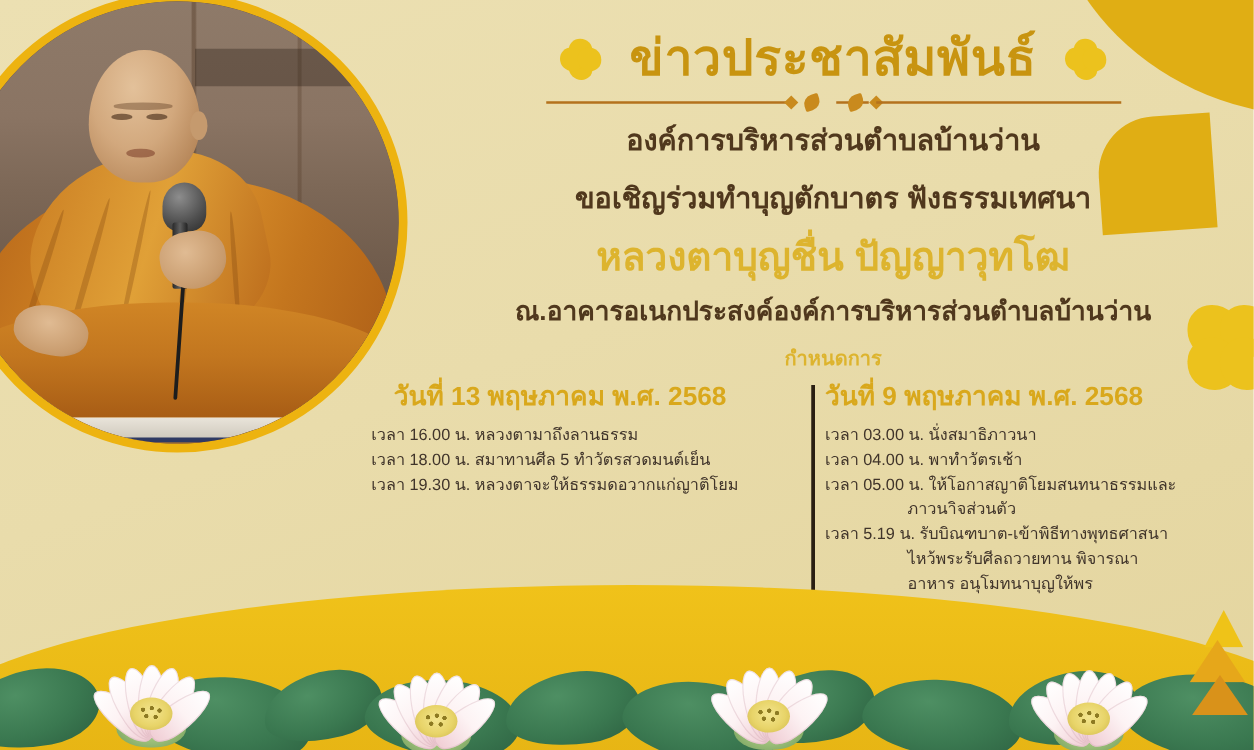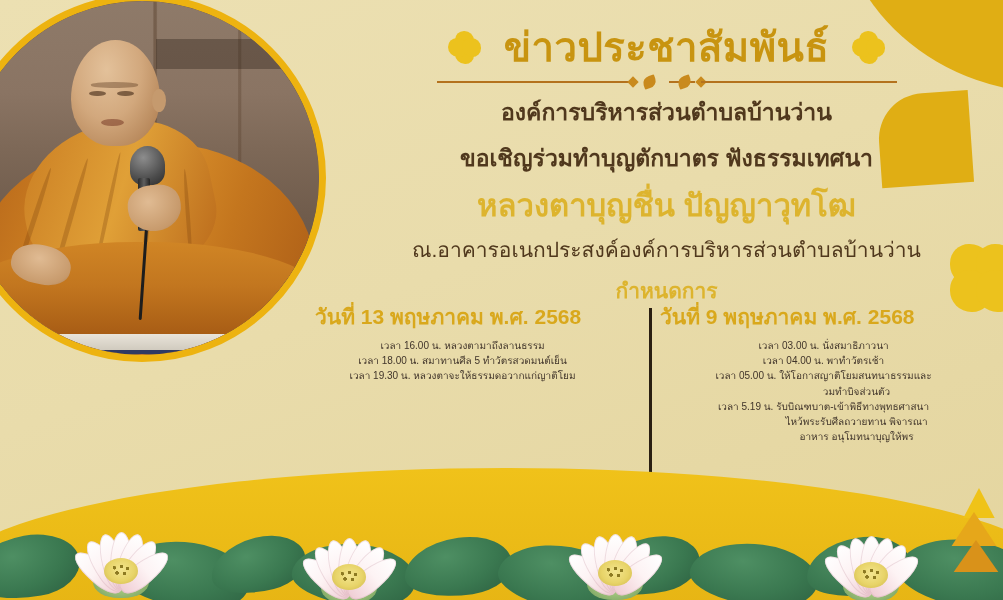--- a/index.html
+++ b/index.html
@@ -308,29 +308,29 @@
     font-size:31px;
     font-weight:bold;
     color:#ddb42e;
     margin-top:11px;
     line-height:1.25;
     white-space:nowrap;
   }
   .line-place{
     text-align:center;
     font-size:21px;
-    font-weight:normal;
+    font-weight:bold;
     color:#50381d;
     margin-top:11px;
     line-height:1.35;
     white-space:nowrap;
   }
   .line-agenda{
     text-align:center;
-    font-size:21px;
+    font-size:16px;
     font-weight:bold;
     color:#ddb42e;
     margin-top:9px;
   }
 
   
   .schedule{
     position:absolute;
     left:0; top:300px;
     width:1003px; height:215px;
@@ -354,25 +354,24 @@
   }
   .col-head{
     font-size:21px;
     font-weight:bold;
     color:#d9a81c;
     margin-bottom:5px;
     white-space:nowrap;
   }
   .col.left .col-head{ padding-left:18px; }
   .sched-item{
-    font-size:10px;
+    font-size:13px;
     color:#40342a;
     line-height:1.52;
     white-space:nowrap;
-    text-align:center;
   }
   .sched-item .cont{
     display:block;
     padding-left:66px;
   }
 
   
   .bottom-band{
     position:absolute;
     left:-60px; bottom:-118px;
@@ -521,21 +520,21 @@
     </div>
 
     <div class="vdivider"></div>
 
     <div class="col right">
       <div class="col-head">วันที่ 9 พฤษภาคม พ.ศ. 2568</div>
       <div class="sched-item">เวลา 03.00 น. นั่งสมาธิภาวนา</div>
       <div class="sched-item">เวลา 04.00 น. พาทำวัตรเช้า</div>
       <div class="sched-item">เวลา 05.00 น. ให้โอกาสญาติโยมสนทนาธรรมและ</div>
       <div class="sched-item">
-        <span class="cont">วมทำบิจส่วนตัว</span>
+        <span class="cont">ภาวนาิจส่วนตัว</span>
       </div>
       <div class="sched-item">เวลา 5.19 น. รับบิณฑบาต-เข้าพิธีทางพุทธศาสนา</div>
       <div class="sched-item">
         <span class="cont">ไหว้พระรับศีลถวายทาน พิจารณา</span>
       </div>
       <div class="sched-item">
         <span class="cont">อาหาร อนุโมทนาบุญให้พร</span>
       </div>
     </div>
   </div>

